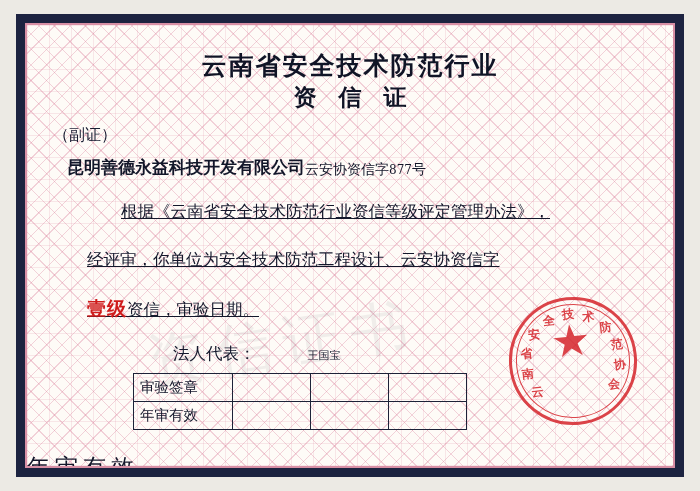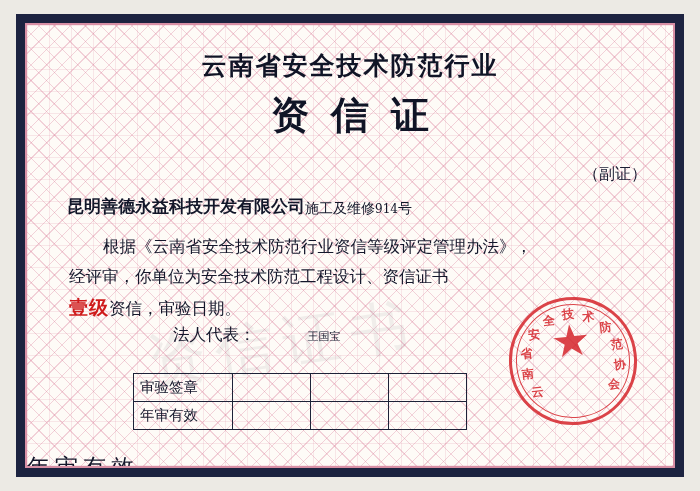--- a/index.html
+++ b/index.html
@@ -85,32 +85,32 @@
     font-size: 25px;
     letter-spacing: 2px;
     margin-top: 24px;
     color: #101426;
     white-space: nowrap;
   }
   .title-line-2 {
     text-align: center;
     font-family: Liberation Serif, serif;
     font-weight: bold;
-    font-size: 38px;
+    font-size: 23px;
     letter-spacing: 22px;
-    margin-top: 8px;
+    margin-top: 0;
     padding-left: 22px;
     color: #101426;
   }
 
   .subtitle {
-    text-align: right;
+    text-align: left;
     font-family: Liberation Mono, monospace;
     font-size: 16px;
-    margin-top: 23px;
+    margin-top: 12px;
     color: #1a1d33;
   }
 
   .row-org {
     display: flex;
     justify-content: flex-start;
     align-items: flex-end;
     margin-top: 10px;
     padding: 0 14px;
   }
@@ -133,21 +133,22 @@
 
   .body-text {
     margin-top: 14px;
     padding: 0 16px;
     font-family: "DejaVu Serif", serif;
     font-size: 16.5px;
     line-height: 30px;
     color: #14172b;
   }
   .body-text p {
-    margin: 0;
+    margin: 18px;
+    text-decoration: underline;
   }
   .p1 { text-indent: 34px; white-space: nowrap; }
   .p2 { white-space: nowrap; }
   .p3 { white-space: nowrap; }
 
   .grade {
     font-size: 19px;
     font-weight: bold;
     color: #cf1b1b;
     font-family: "DejaVu Serif", serif;
@@ -290,27 +291,27 @@
       <div class="content">
 
         <div class="title-line-1">云南省安全技术防范行业</div>
         <div class="title-line-2">资信证</div>
 
         <div class="subtitle">（副证）</div>
 
         <div class="row-org">
           <div class="org-name">昆明善德永益科技开发有限公司</div>
           <div class="cert-number">
-            <span>施工及维修</span><span class="num">914</span><span>号</span>
+            <span>云安协资信字</span><span class="num">877</span><span>号</span>
           </div>
         </div>
 
         <div class="body-text">
           <p class="p1">根据《云南省安全技术防范行业资信等级评定管理办法》，</p>
-          <p class="p2">经评审，你单位为安全技术防范工程设计、资信证书</p>
+          <p class="p2">经评审，你单位为安全技术防范工程设计、云安协资信字</p>
           <p class="p3"><span class="grade">壹级</span><span>资信，审验日期。</span></p>
         </div>
 
         <div class="legal-rep">
           <span>法人代表：</span>
           <span class="name">王国宝</span>
         </div>
 
       </div>
 

